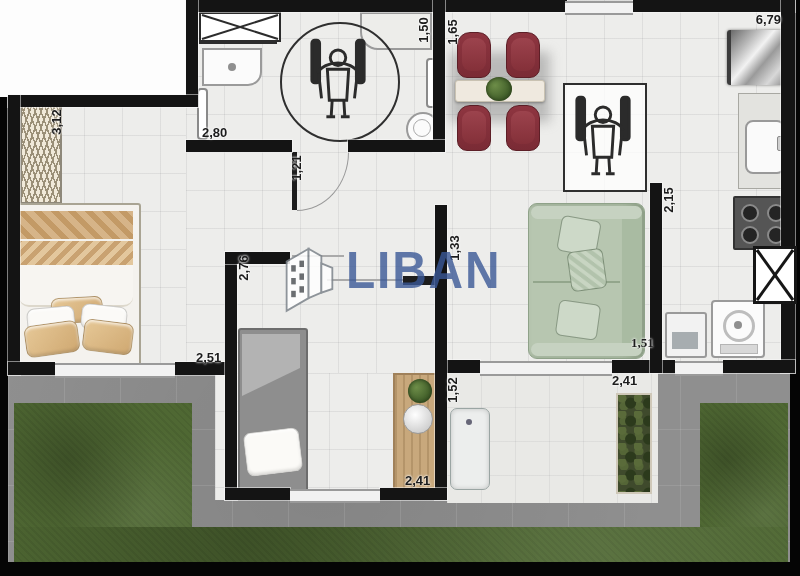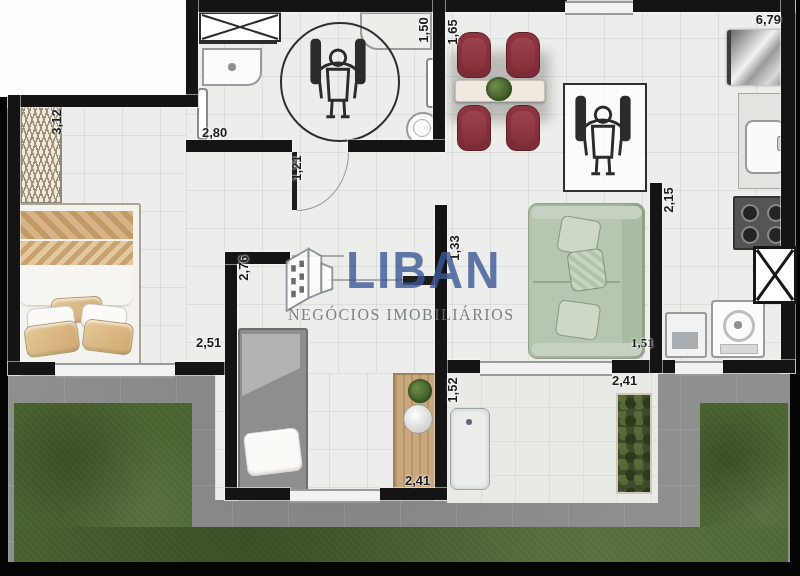--- a/index.html
+++ b/index.html
@@ -294,21 +294,21 @@
   <div class="abs lab vlab" style="left:435px;top:25px;">
       <span>1,65</span>
     </div>
   <div class="abs lab" style="left:745px;top:13px;width:36px;text-align:right;"><span>6,79</span></div>
   <div class="abs lab vlab" style="left:651px;top:193px;">
       <span>2,15</span>
     </div>
   <div class="abs lab vlab" style="left:226px;top:261px;">
       <span>2,76</span>
     </div>
-  <div class="abs lab" style="left:196px;top:336px;text-align:center;"><span>2,51</span></div>
+  <div class="abs lab" style="left:196px;top:351px;text-align:center;"><span>2,51</span></div>
   <div class="abs lab vlab" style="left:437px;top:241px;">
       <span>1,33</span>
     </div>
   <div class="abs lab vlab" style="left:435px;top:383px;">
       <span>1,52</span>
     </div>
   <div class="abs lab" style="left:405px;top:474px;"><span>2,41</span></div>
   <div class="abs lab" style="left:612px;top:374px;"><span>2,41</span></div>
   <div class="abs lab" style="left:631px;top:336px;font-family:Liberation Serif, serif;"><span>1,51</span></div>
 
@@ -320,17 +320,16 @@
       <g fill="#55585c" stroke="none">
         <rect x="21" y="28" width="5" height="7"></rect>
           <rect x="30" y="23" width="5" height="7"></rect>
         <rect x="21" y="42" width="5" height="7"></rect>
           <rect x="30" y="37" width="5" height="7"></rect>
         <rect x="21" y="56" width="5" height="7"></rect>
           <rect x="30" y="51" width="5" height="7"></rect>
       </g>
     </svg>
     <div class="wm-brand" style="position:absolute;left:76px;top:8px;">LIBAN</div>
-    <div class="wm-sub" style="position:absolute;left:18px;top:70px;white-space:nowrap;">NEGÓCIOS IMOBILIÁRIOS</div>
   </div>
 
   <div class="abs" style="left:0;top:562px;width:800px;height:14px;background:#050505;z-index:50;"></div>
 </div>
 
 </body></html>

